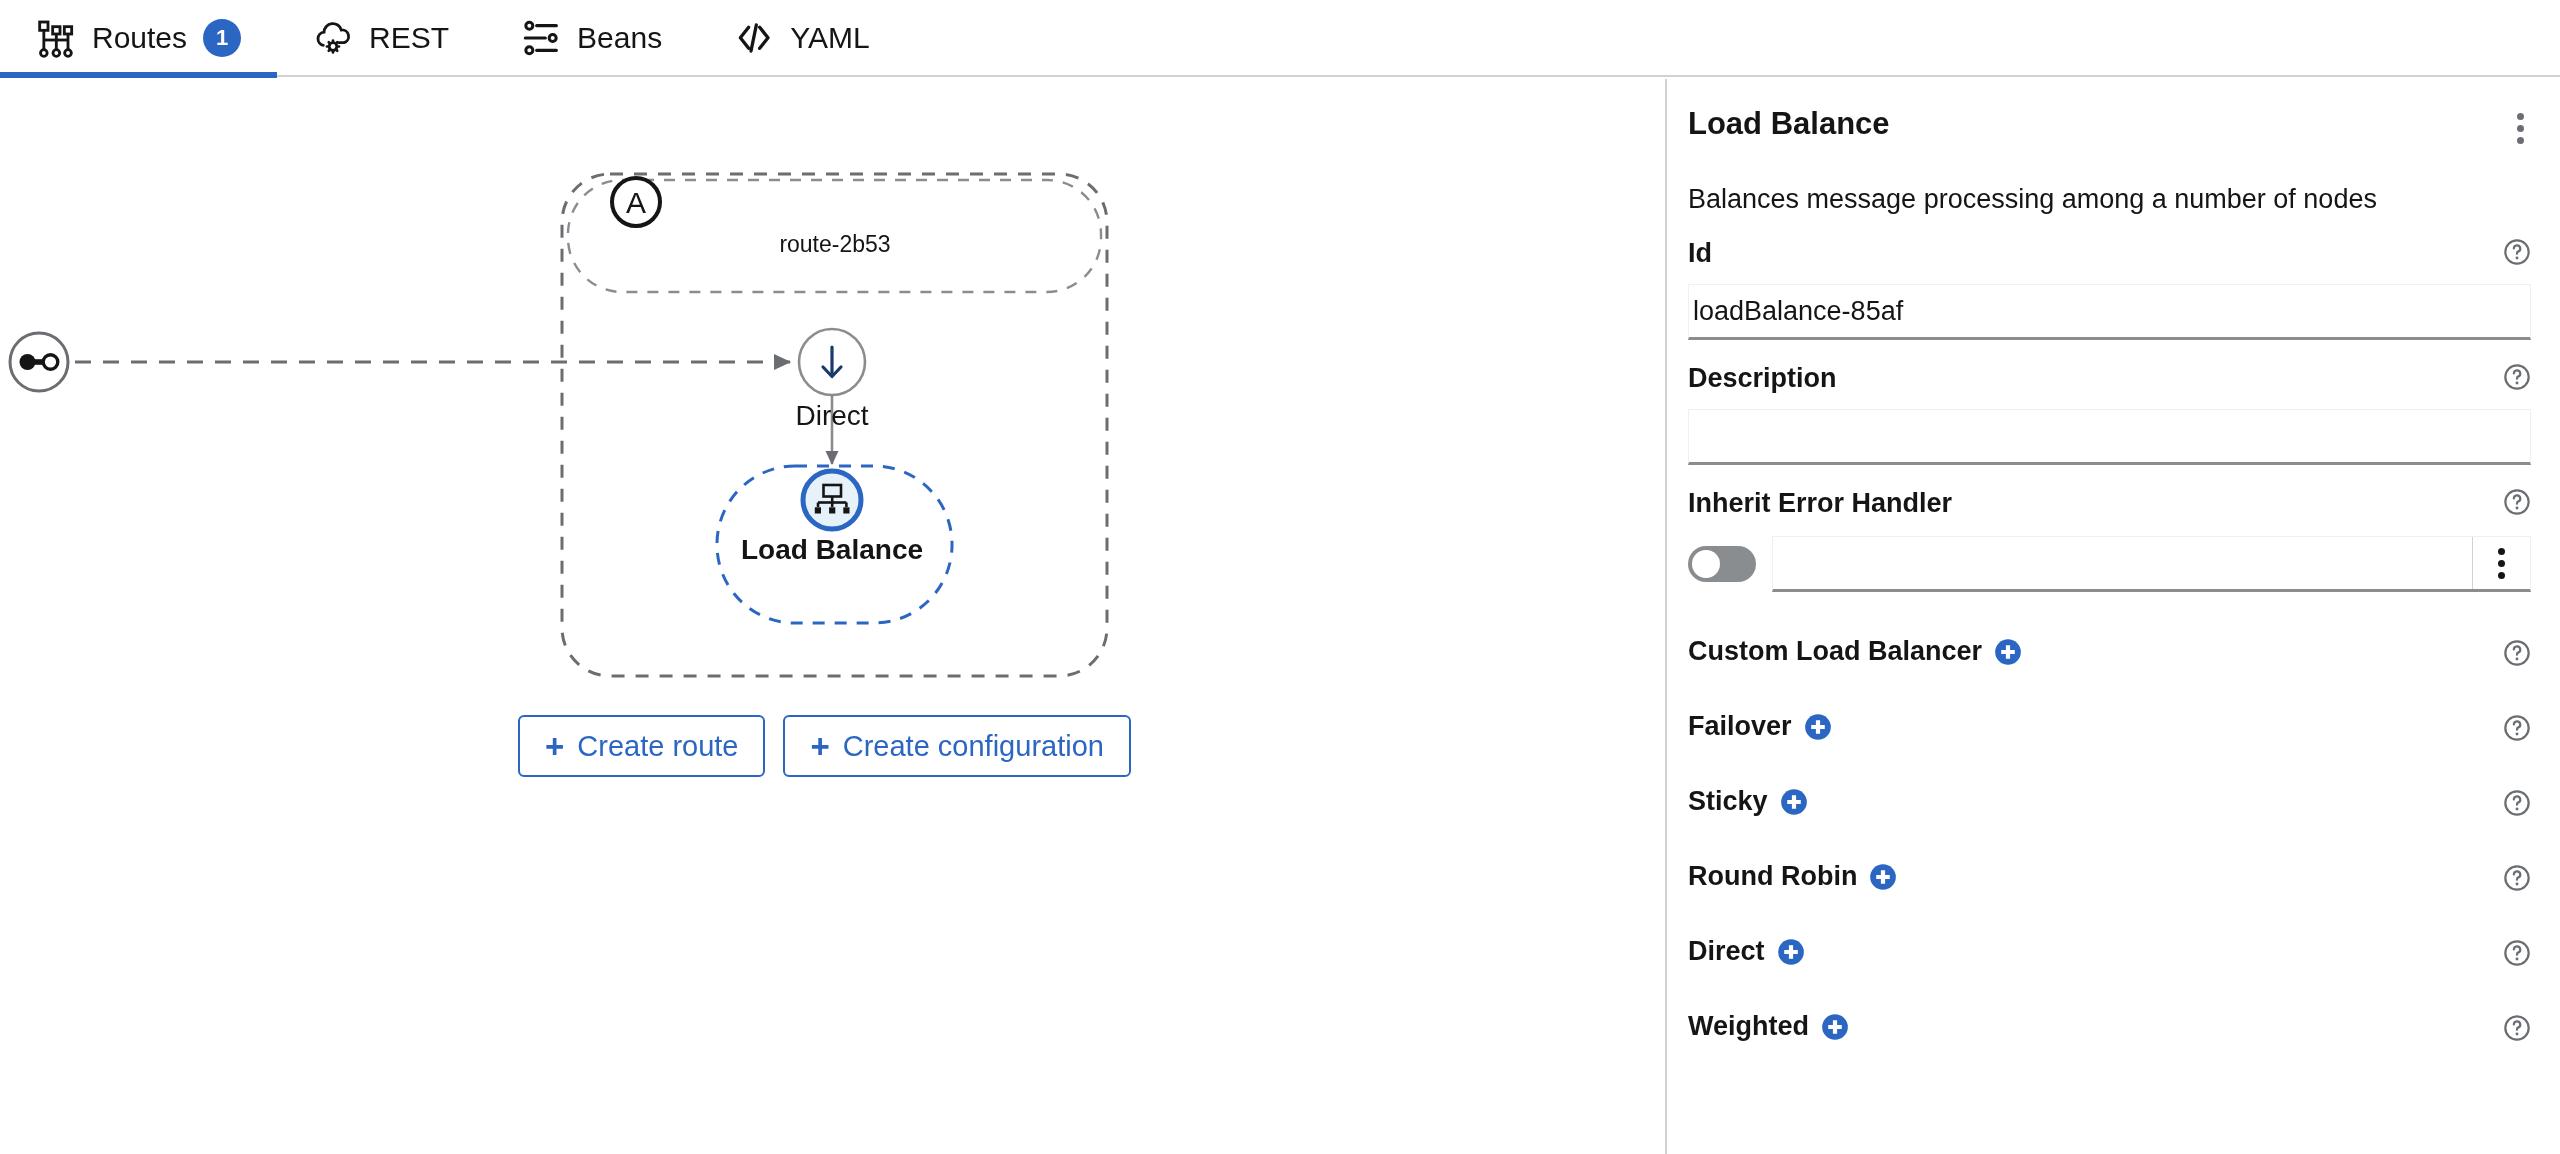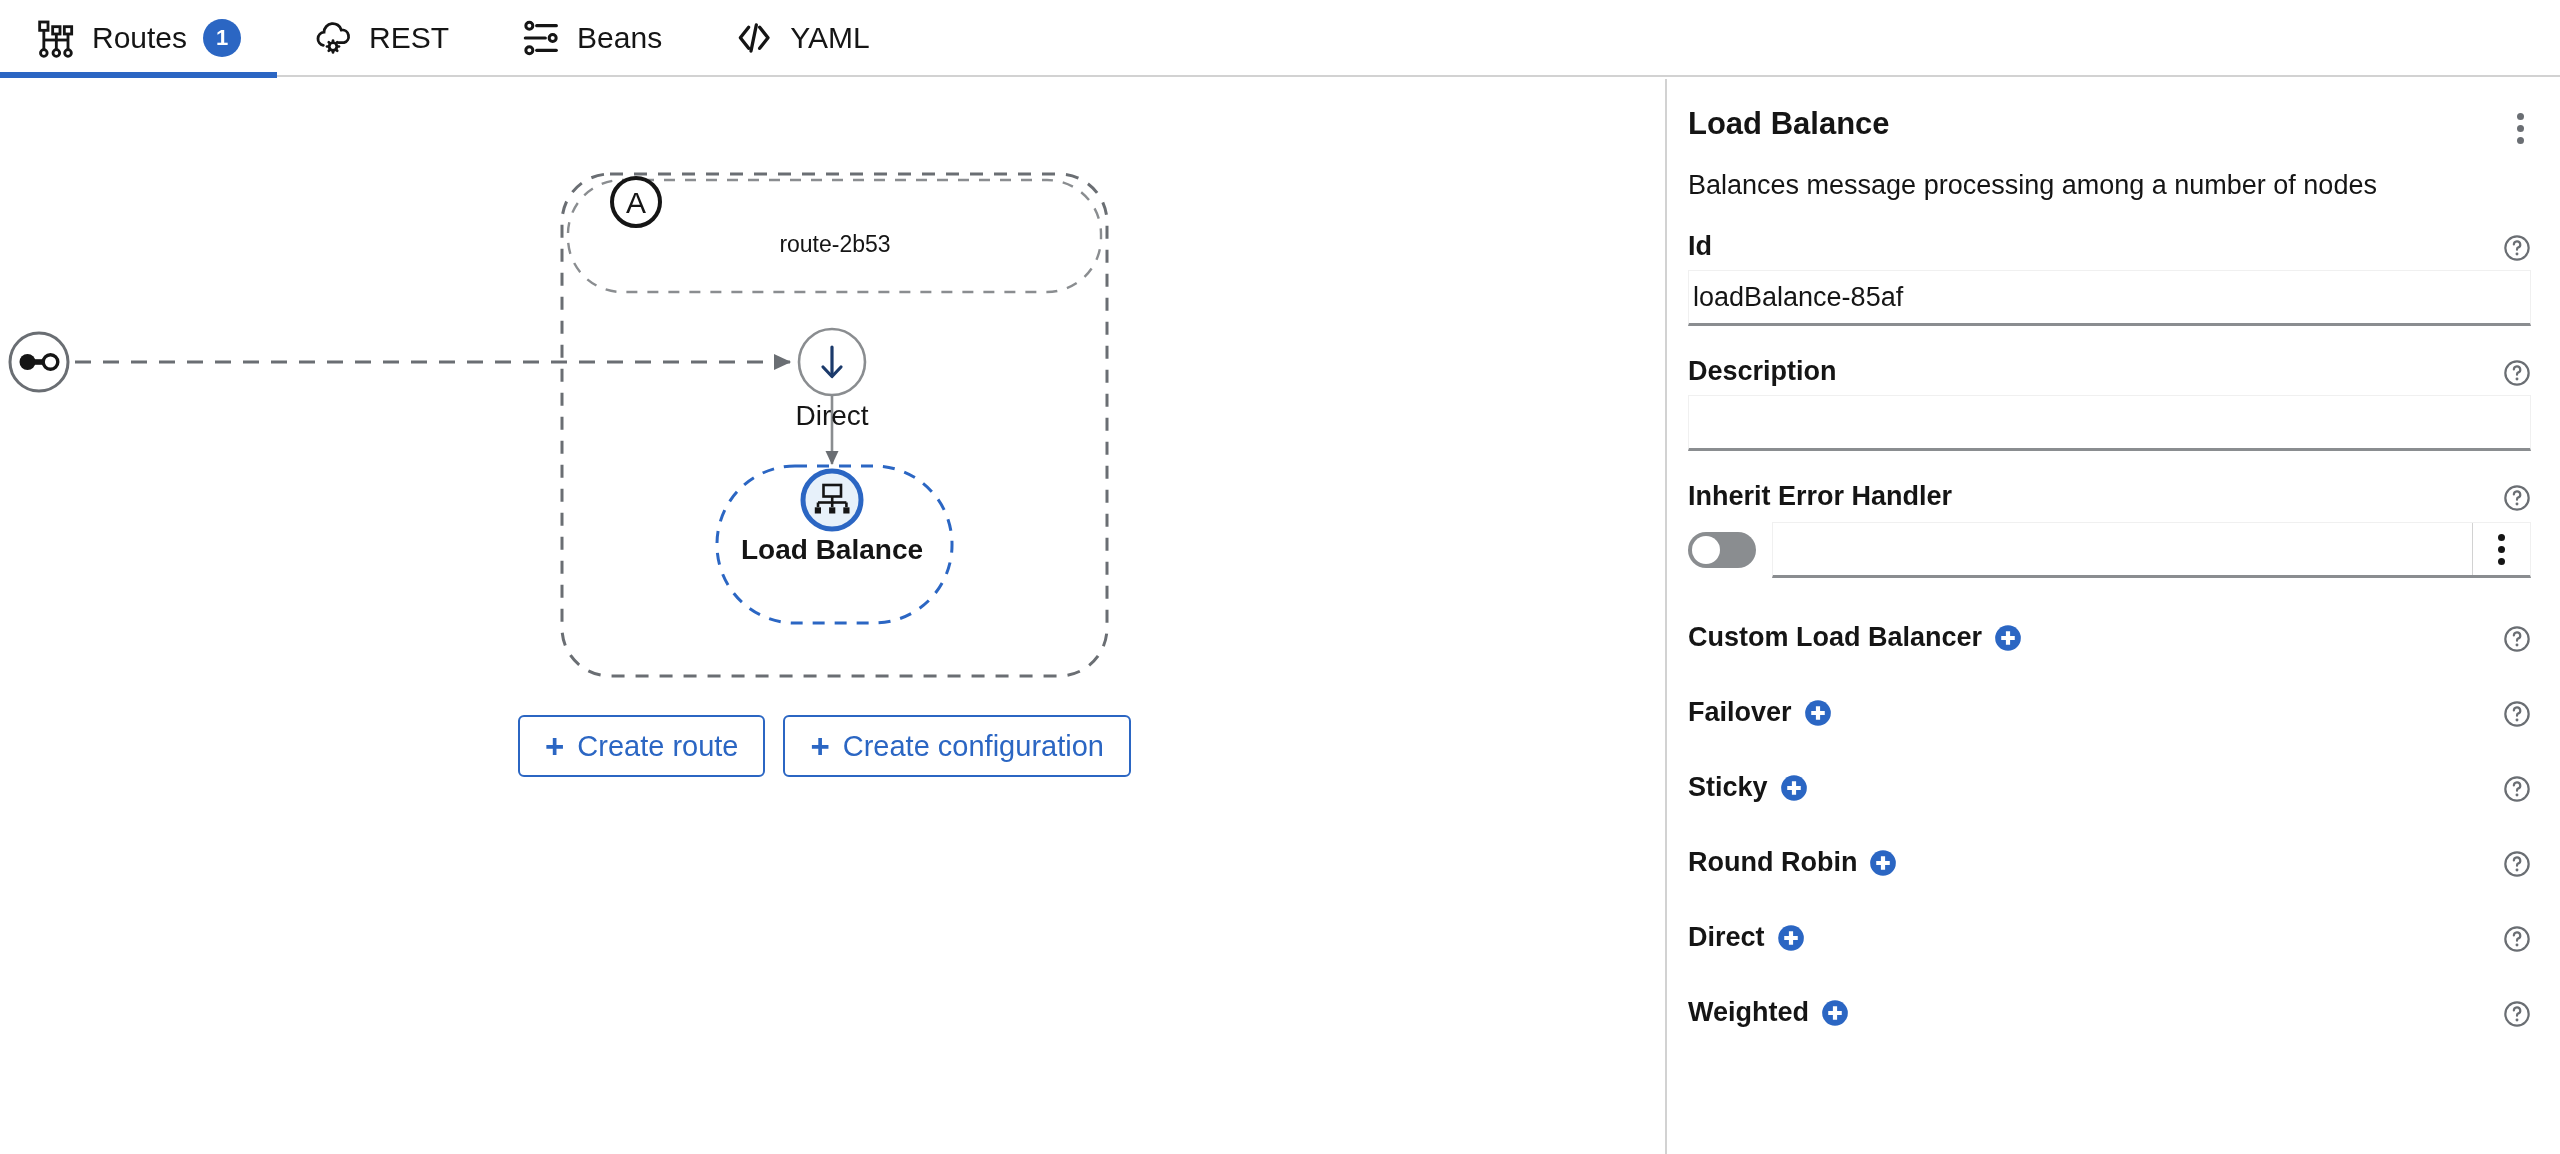--- a/index.html
+++ b/index.html
@@ -103,26 +103,26 @@
     font-size: 31px; font-weight: 700; color: #151515;
   }
   .kebab {
     width: 30px; height: 44px;
     display: flex; flex-direction: column; align-items: center;
     justify-content: center; gap: 5px; cursor: pointer;
     margin-right: -4px;
   }
   .kebab i { width: 7px; height: 7px; border-radius: 50%; background: #6a6e73; display:block;}
   #panel-desc {
-    font-size: 27px; color: #151515; margin-top: 20px;
+    font-size: 27px; color: #151515; margin-top: 34px;
   }
 
   .field { margin-top: 23px; }
   .field-head {
-    display: flex; align-items: flex-end; justify-content: space-between;
+    display: flex; align-items: flex-start; justify-content: space-between;
     height: 38px;
   }
   .field-label {
     font-size: 27px; font-weight: 700; color: #151515;
     display: flex; align-items: center; gap: 12px;
   }
   .help-icon { width: 28px; height: 28px; flex: 0 0 auto; cursor: pointer; }
   .plus-circle { width: 28px; height: 28px; flex: 0 0 auto; cursor: pointer; }
 
   .txt-input {

